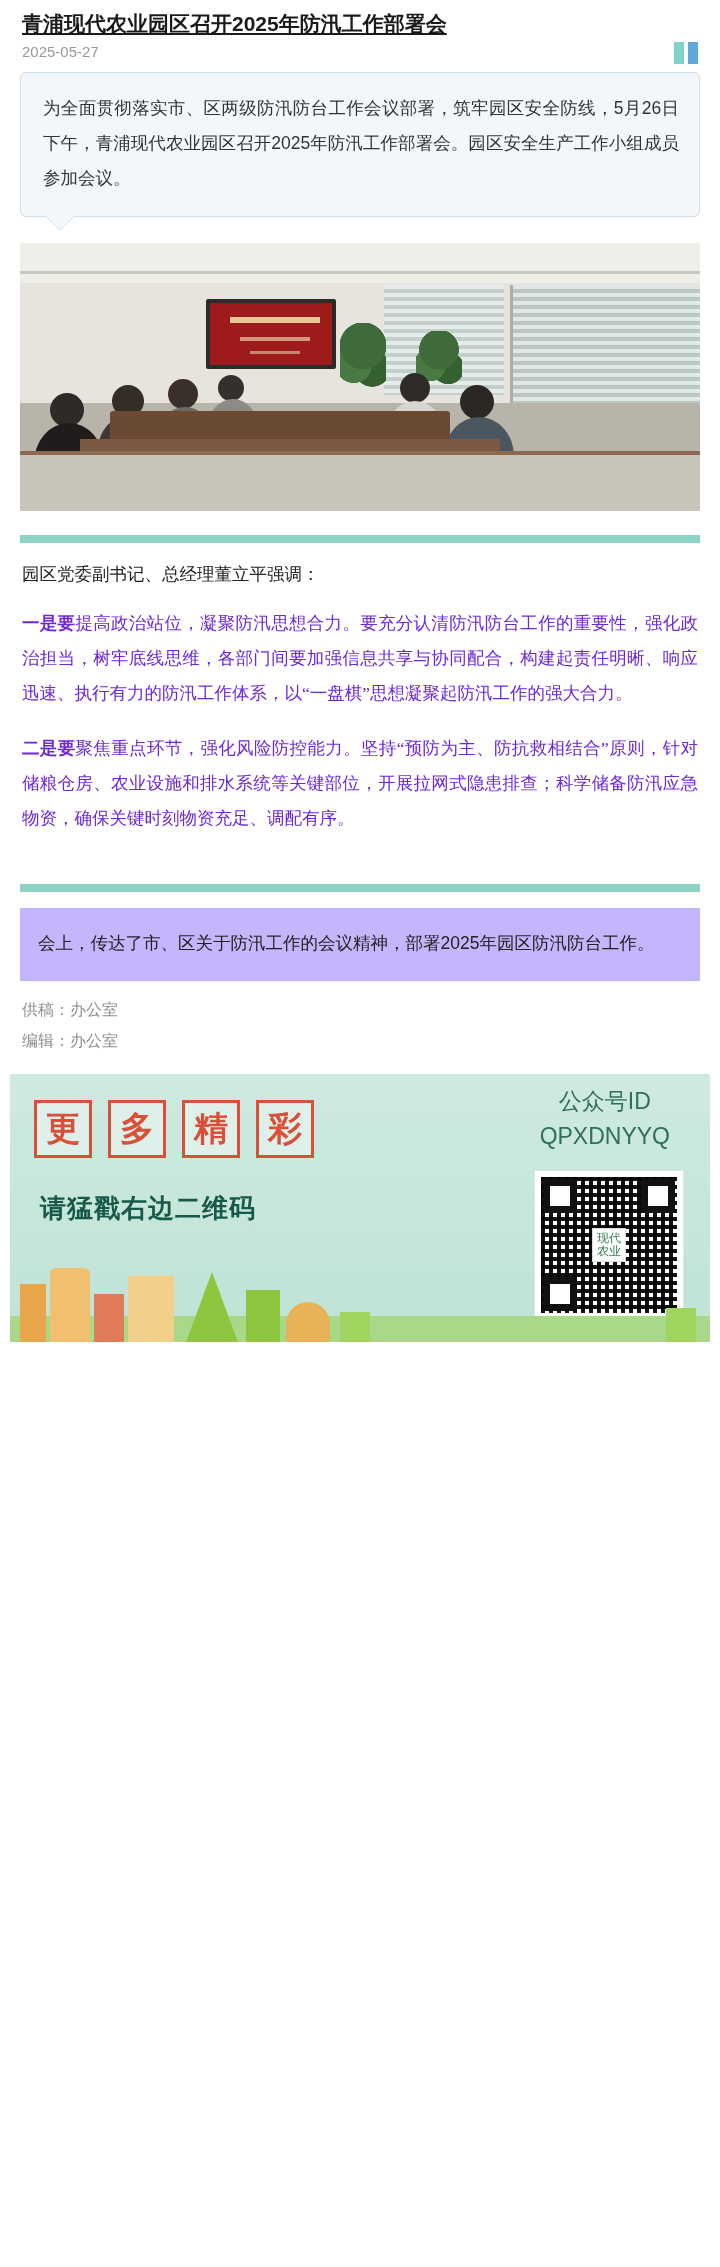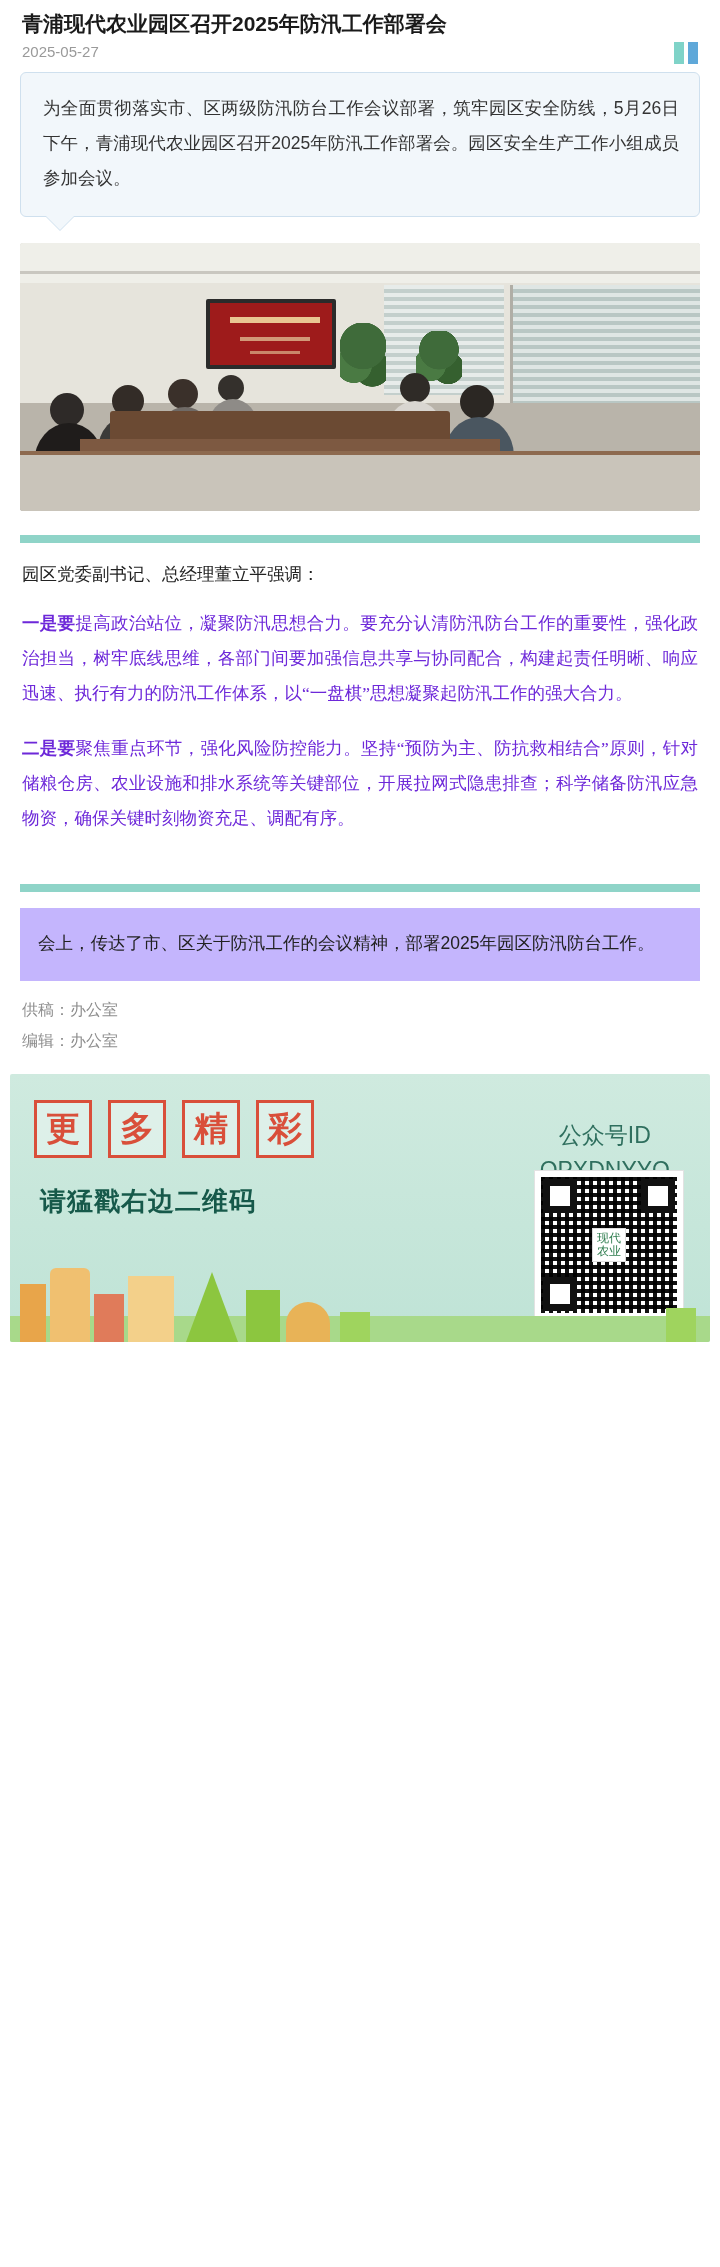--- a/index.html
+++ b/index.html
@@ -13,20 +13,21 @@
   .page { width:720px; position:relative; overflow:hidden; }
 
   
   .header { padding: 10px 22px 0 22px; position:relative; }
   .title {
     font-size: 21px;
     font-weight: bold;
     color: #1a1a1a;
     letter-spacing: 0px;
     line-height: 1.3;
+    text-decoration: underline;
   }
   .date {
     margin-top: 6px;
     font-size: 15px;
     color: #9a9a9a;
   }
   .corner-marks {
     position:absolute;
     right: 22px;
     top: 42px;
@@ -163,25 +164,25 @@
   .bn-words span {
     width:58px; height:58px;
     border:3px solid #d94f3a;
     color:#d94f3a;
     font-size:34px;
     font-weight:bold;
     display:flex; align-items:center; justify-content:center;
     background:rgba(255,255,255,0.35);
   }
   .bn-id {
-    position:absolute; right:40px; top:44px;
+    position:absolute; right:40px; top:10px;
     text-align:center; color:#2f6f5e; font-size:23px; line-height:1.5;
   }
   .bn-sub {
-    position:absolute; left:30px; top:110px;
+    position:absolute; left:30px; top:117px;
     font-size:26px; font-weight:bold; color:#16594a;
     letter-spacing:1px;
   }
   .qr {
     position:absolute; right:26px; top:96px;
     width:150px; height:150px; background:#fff; padding:6px;
     border:1px solid #e2e2e2;
   }
   .qr-inner {
     width:100%; height:100%;

